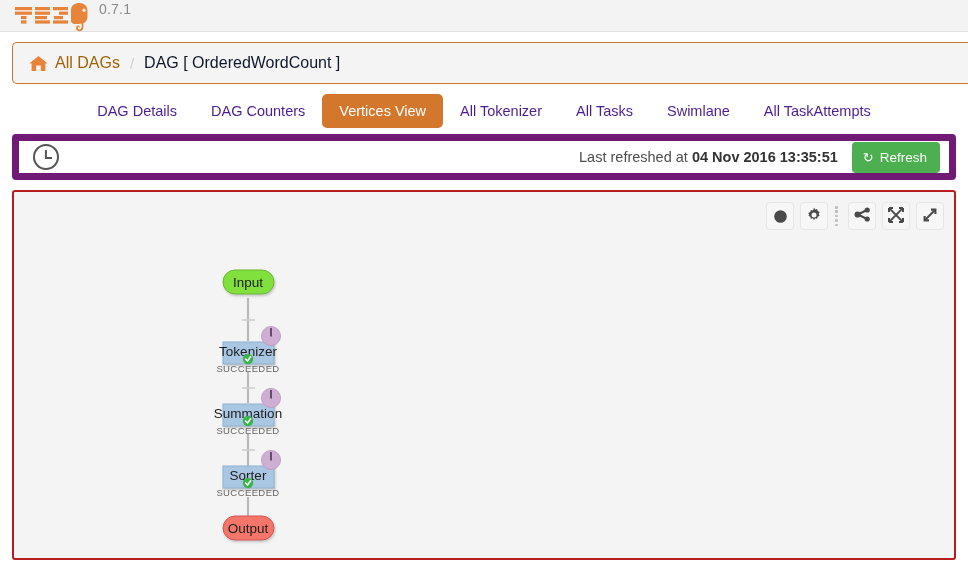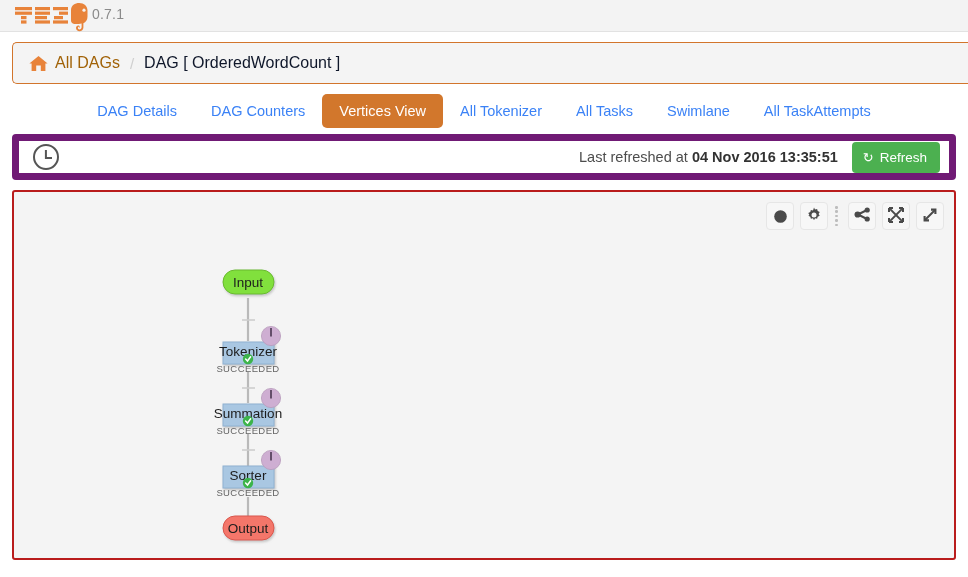--- a/index.html
+++ b/index.html
@@ -17,21 +17,22 @@
     height: 32px;
     background: #f3f3f3;
     border-bottom: 1px solid #e2e2e2;
     display: flex;
     align-items: center;
     padding-left: 14px;
     position: relative;
   }
   .brand {
     display: flex;
-    align-items: center;
+    align-items: flex-start;
+    gap: 7px;
   }
   .tez-logo {
     position: relative;
     display: block;
     width: 78px;
     height: 30px;
     margin-bottom: -2px;
   }
   .tez-version {
     font-size: 14px;
@@ -80,21 +81,21 @@
   
   .tabs {
     height: 48px;
     display: flex;
     align-items: center;
     justify-content: center;
     gap: 0px;
     padding-top: 6px;
   }
   .tab {
-    color: #3b82f6;
+    color: #4c1d95;
     font-size: 14.5px;
     padding: 9px 17px;
     border-radius: 5px;
     cursor: pointer;
     white-space: nowrap;
     background: transparent;
     border: none;
     font-family: inherit;
   }
   .tab.active {

